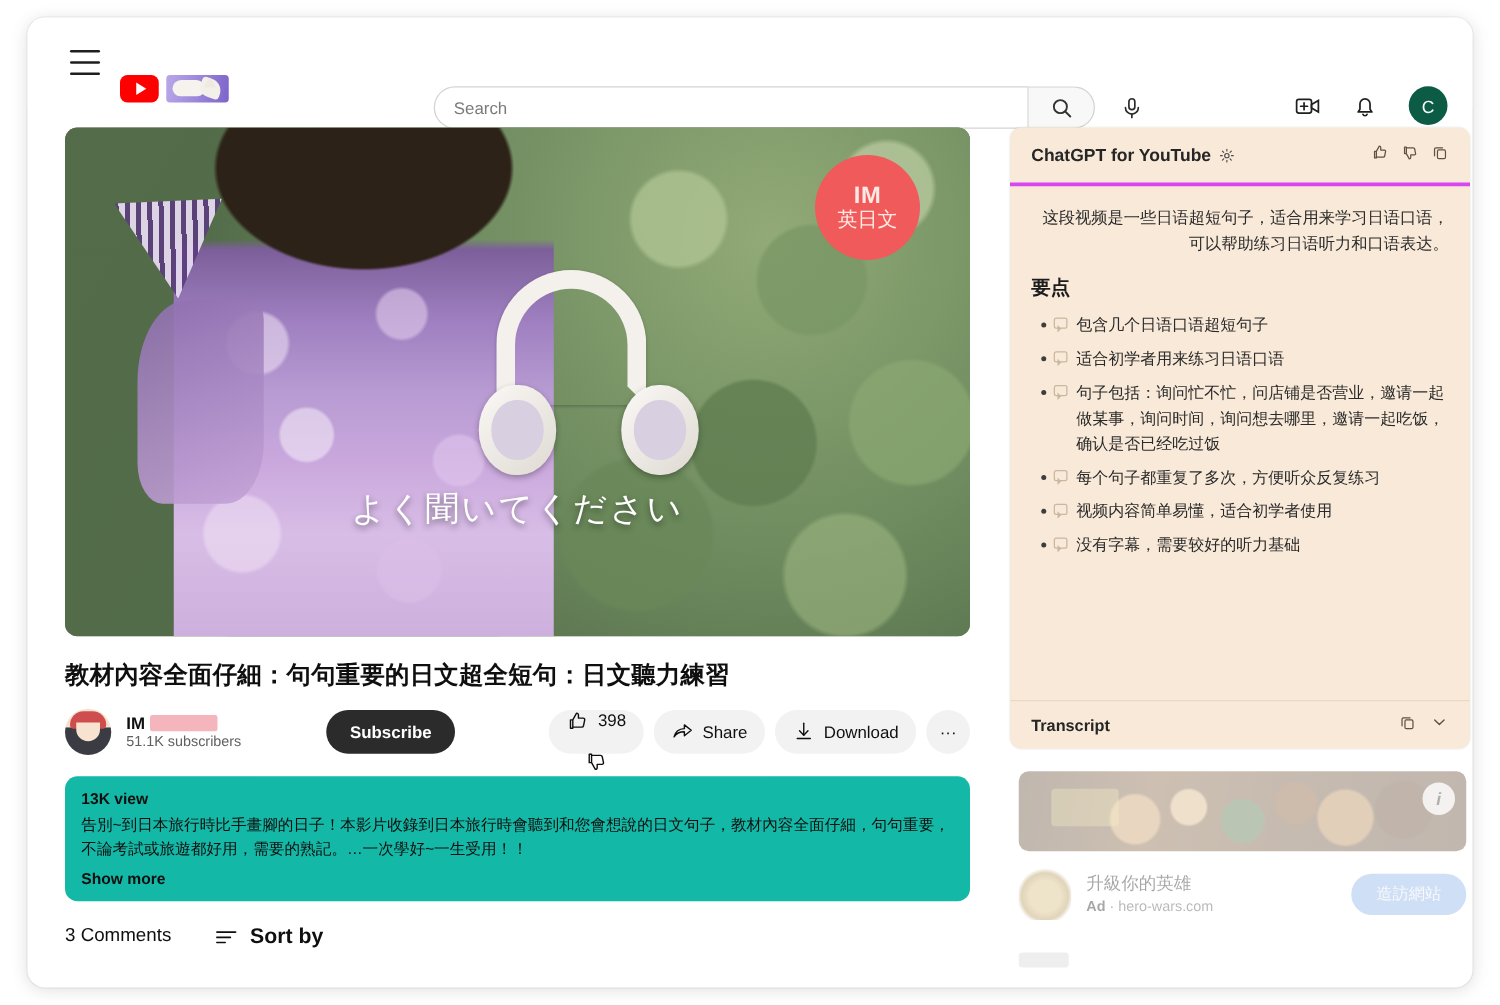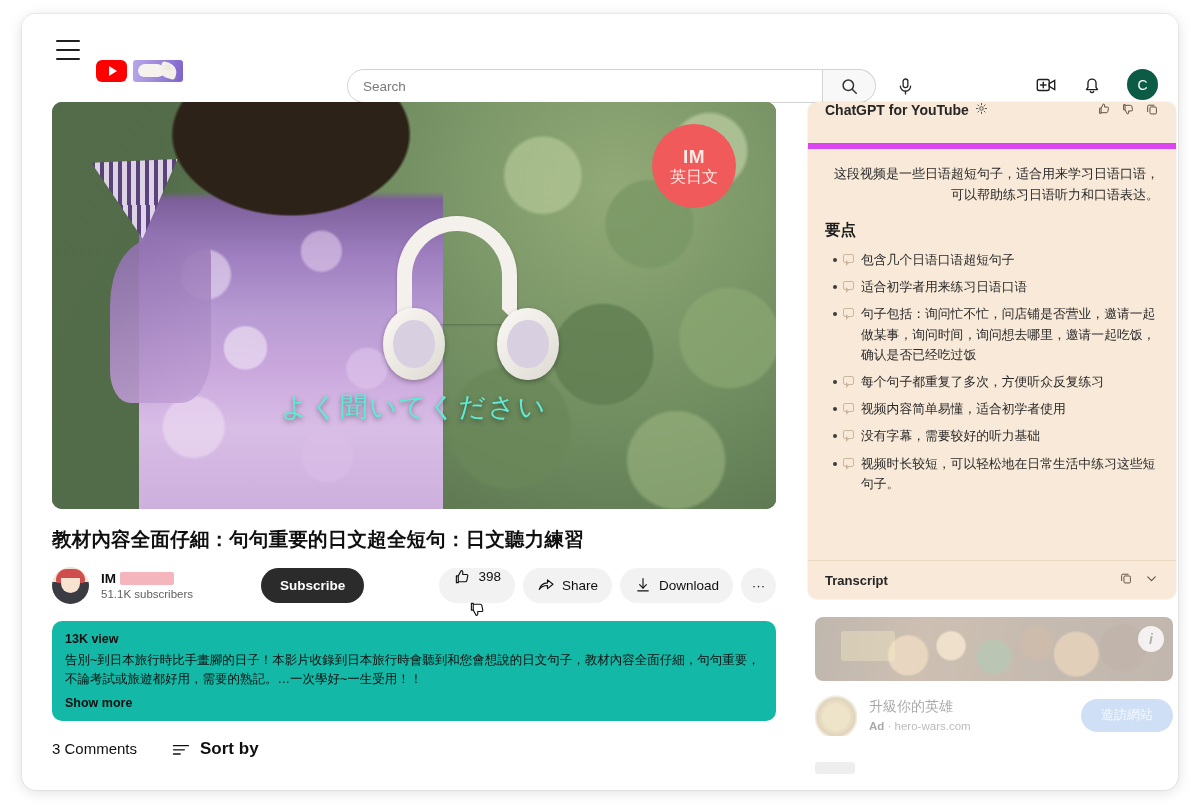--- a/index.html
+++ b/index.html
@@ -215,21 +215,21 @@
     background: #f05a5a;
     display: flex; flex-direction: column;
     align-items: center; justify-content: center;
     color: #ffe9e4; line-height: 1.12;
   }
   .badge-im .l1 { font-size: 19px; font-weight: bold; letter-spacing: .5px; }
   .badge-im .l2 { font-size: 16px; }
   .vid-caption {
     position: absolute; left: 0; right: 0; top: 287px;
     text-align: center;
-    color: #5eead4;
+    color: #ffffff;
     font-size: 27px;
     letter-spacing: 2px;
     text-shadow: 0 2px 5px rgba(0,0,0,.45);
   }
 
   .vid-title {
     margin-top: 17px;
     font-size: 19.5px;
     font-weight: bold;
     color: #0f0f0f;
@@ -315,23 +315,23 @@
     position: absolute; left: 786px; top: 88px;
     width: 368px; height: 497px;
     background: #f8e9d8;
     border-radius: 9px;
     overflow: hidden;
     box-shadow: 0 0 0 1px rgba(0,0,0,0.04);
     display: flex; flex-direction: column;
   }
   .gpt-head {
     height: 47px; flex: none;
-    display: flex; align-items: flex-start;
+    display: flex; align-items: center;
     padding: 0 17px;
-    border-bottom: 6px solid #d946ef;
+    border-bottom: 3px solid #d946ef;
   }
   .gpt-title { font-size: 14px; font-weight: bold; color: #262626; }
   .gpt-head-icons { margin-left: auto; display: flex; align-items: center; gap: 10px; }
   .gpt-body {
     flex: 1; overflow: hidden;
     padding: 14px 17px 4px 17px;
   }
   .gpt-h2 {
     font-size: 15.5px; font-weight: bold; color: #1c1c1c;
     margin-bottom: 9px;
@@ -652,25 +652,20 @@
         <li>
           <span class="dot"></span>
           <span class="bub"></span>
           <span>视频内容简单易懂，适合初学者使用</span>
         </li>
         <li>
           <span class="dot"></span>
           <span class="bub"></span>
           <span>没有字幕，需要较好的听力基础</span>
         </li>
-        <li>
-          <span class="dot"></span>
-          <span class="bub"></span>
-          <span>视频时长较短，可以轻松地在日常生活中练习这些短句子。</span>
-        </li>
       </ul>
     </div>
 
     <div class="gpt-transcript">
       <span class="gpt-transcript-label">Transcript</span>
       <div class="icons">
         <span>
           <svg width="14" height="14" viewBox="0 0 24 24" fill="none" stroke="#5e5244" stroke-width="1.7">
             <rect x="8.5" y="8.5" width="11" height="12" rx="2"></rect>
             <path d="M15.5 5.5H6.5a2 2 0 0 0-2 2v9" stroke-linecap="round"></path>

